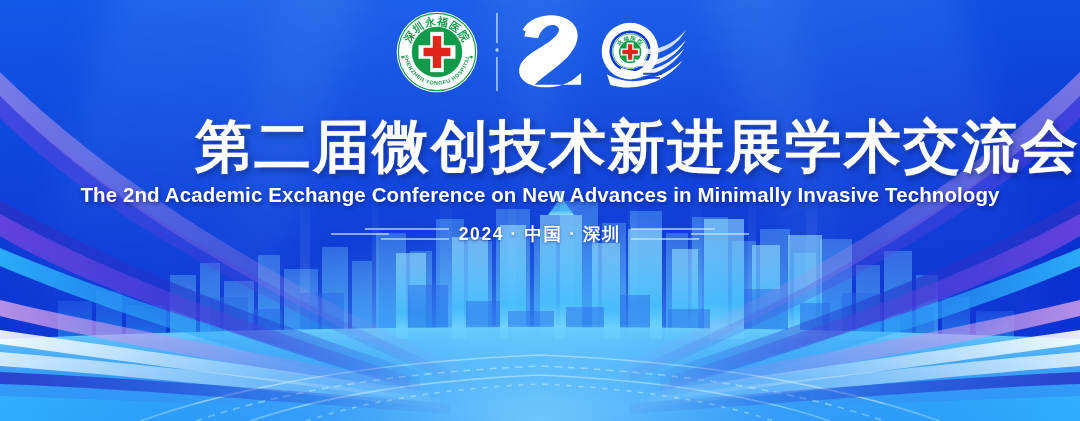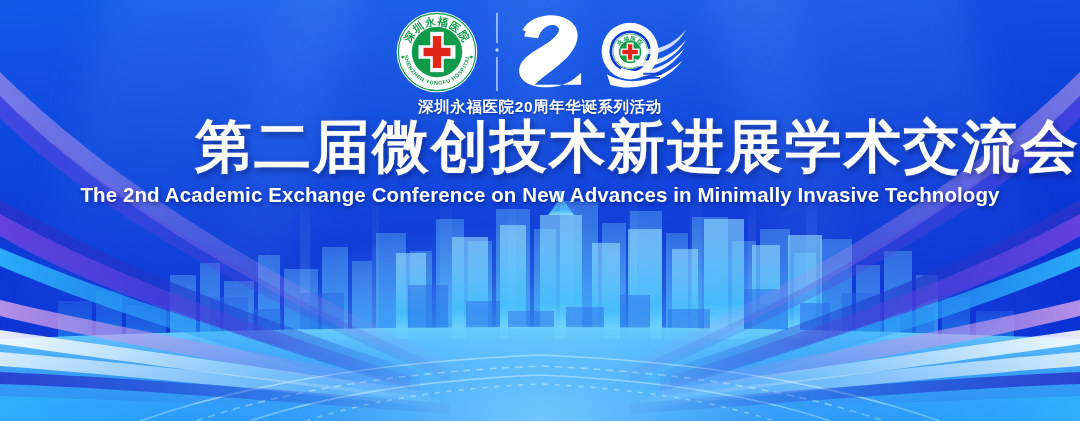--- a/index.html
+++ b/index.html
@@ -373,21 +373,40 @@
           <path d="M140,56 C162,62 182,54 200,34 C188,56 162,68 142,64 Z" opacity=".9"></path>
           <path d="M152,44 C170,46 186,38 200,22 C190,42 168,52 154,50 Z" opacity=".8"></path>
         </g>
         <g fill="#0b38d6" opacity=".9">
           <rect x="150" y="72" width="22" height="2.4" rx="1"></rect>
           <rect x="152" y="77" width="18" height="2.2" rx="1"></rect>
         </g>
       </svg>
     </div>
 
-    <div id="tagline">深圳永福医院20周年华诞系列活动</div>
   </div>
 
   <div id="title-cn">第二届微创技术新进展学术交流会</div>
 
   <div id="title-en">The 2nd Academic Exchange Conference on New Advances in Minimally Invasive Technology</div>
 
+  <div id="datestrip">
+
+    <svg class="deco" viewBox="0 0 118 20">
+      <g stroke="#cfe3ff" stroke-width="1.6" opacity=".85">
+        <line x1="0" y1="10" x2="58" y2="10"></line>
+        <line x1="34" y1="5" x2="118" y2="5"></line>
+        <line x1="50" y1="15" x2="118" y2="15"></line>
+      </g>
+    </svg>
+
+    <div id="date-text">2024 · 中国 · 深圳</div>
+
+    <svg class="deco" viewBox="0 0 118 20">
+      <g stroke="#cfe3ff" stroke-width="1.6" opacity=".85">
+        <line x1="60" y1="10" x2="118" y2="10"></line>
+        <line x1="0" y1="5" x2="84" y2="5"></line>
+        <line x1="0" y1="15" x2="68" y2="15"></line>
+      </g>
+    </svg>
+  </div>
 
 </div>
 
 </body></html>

